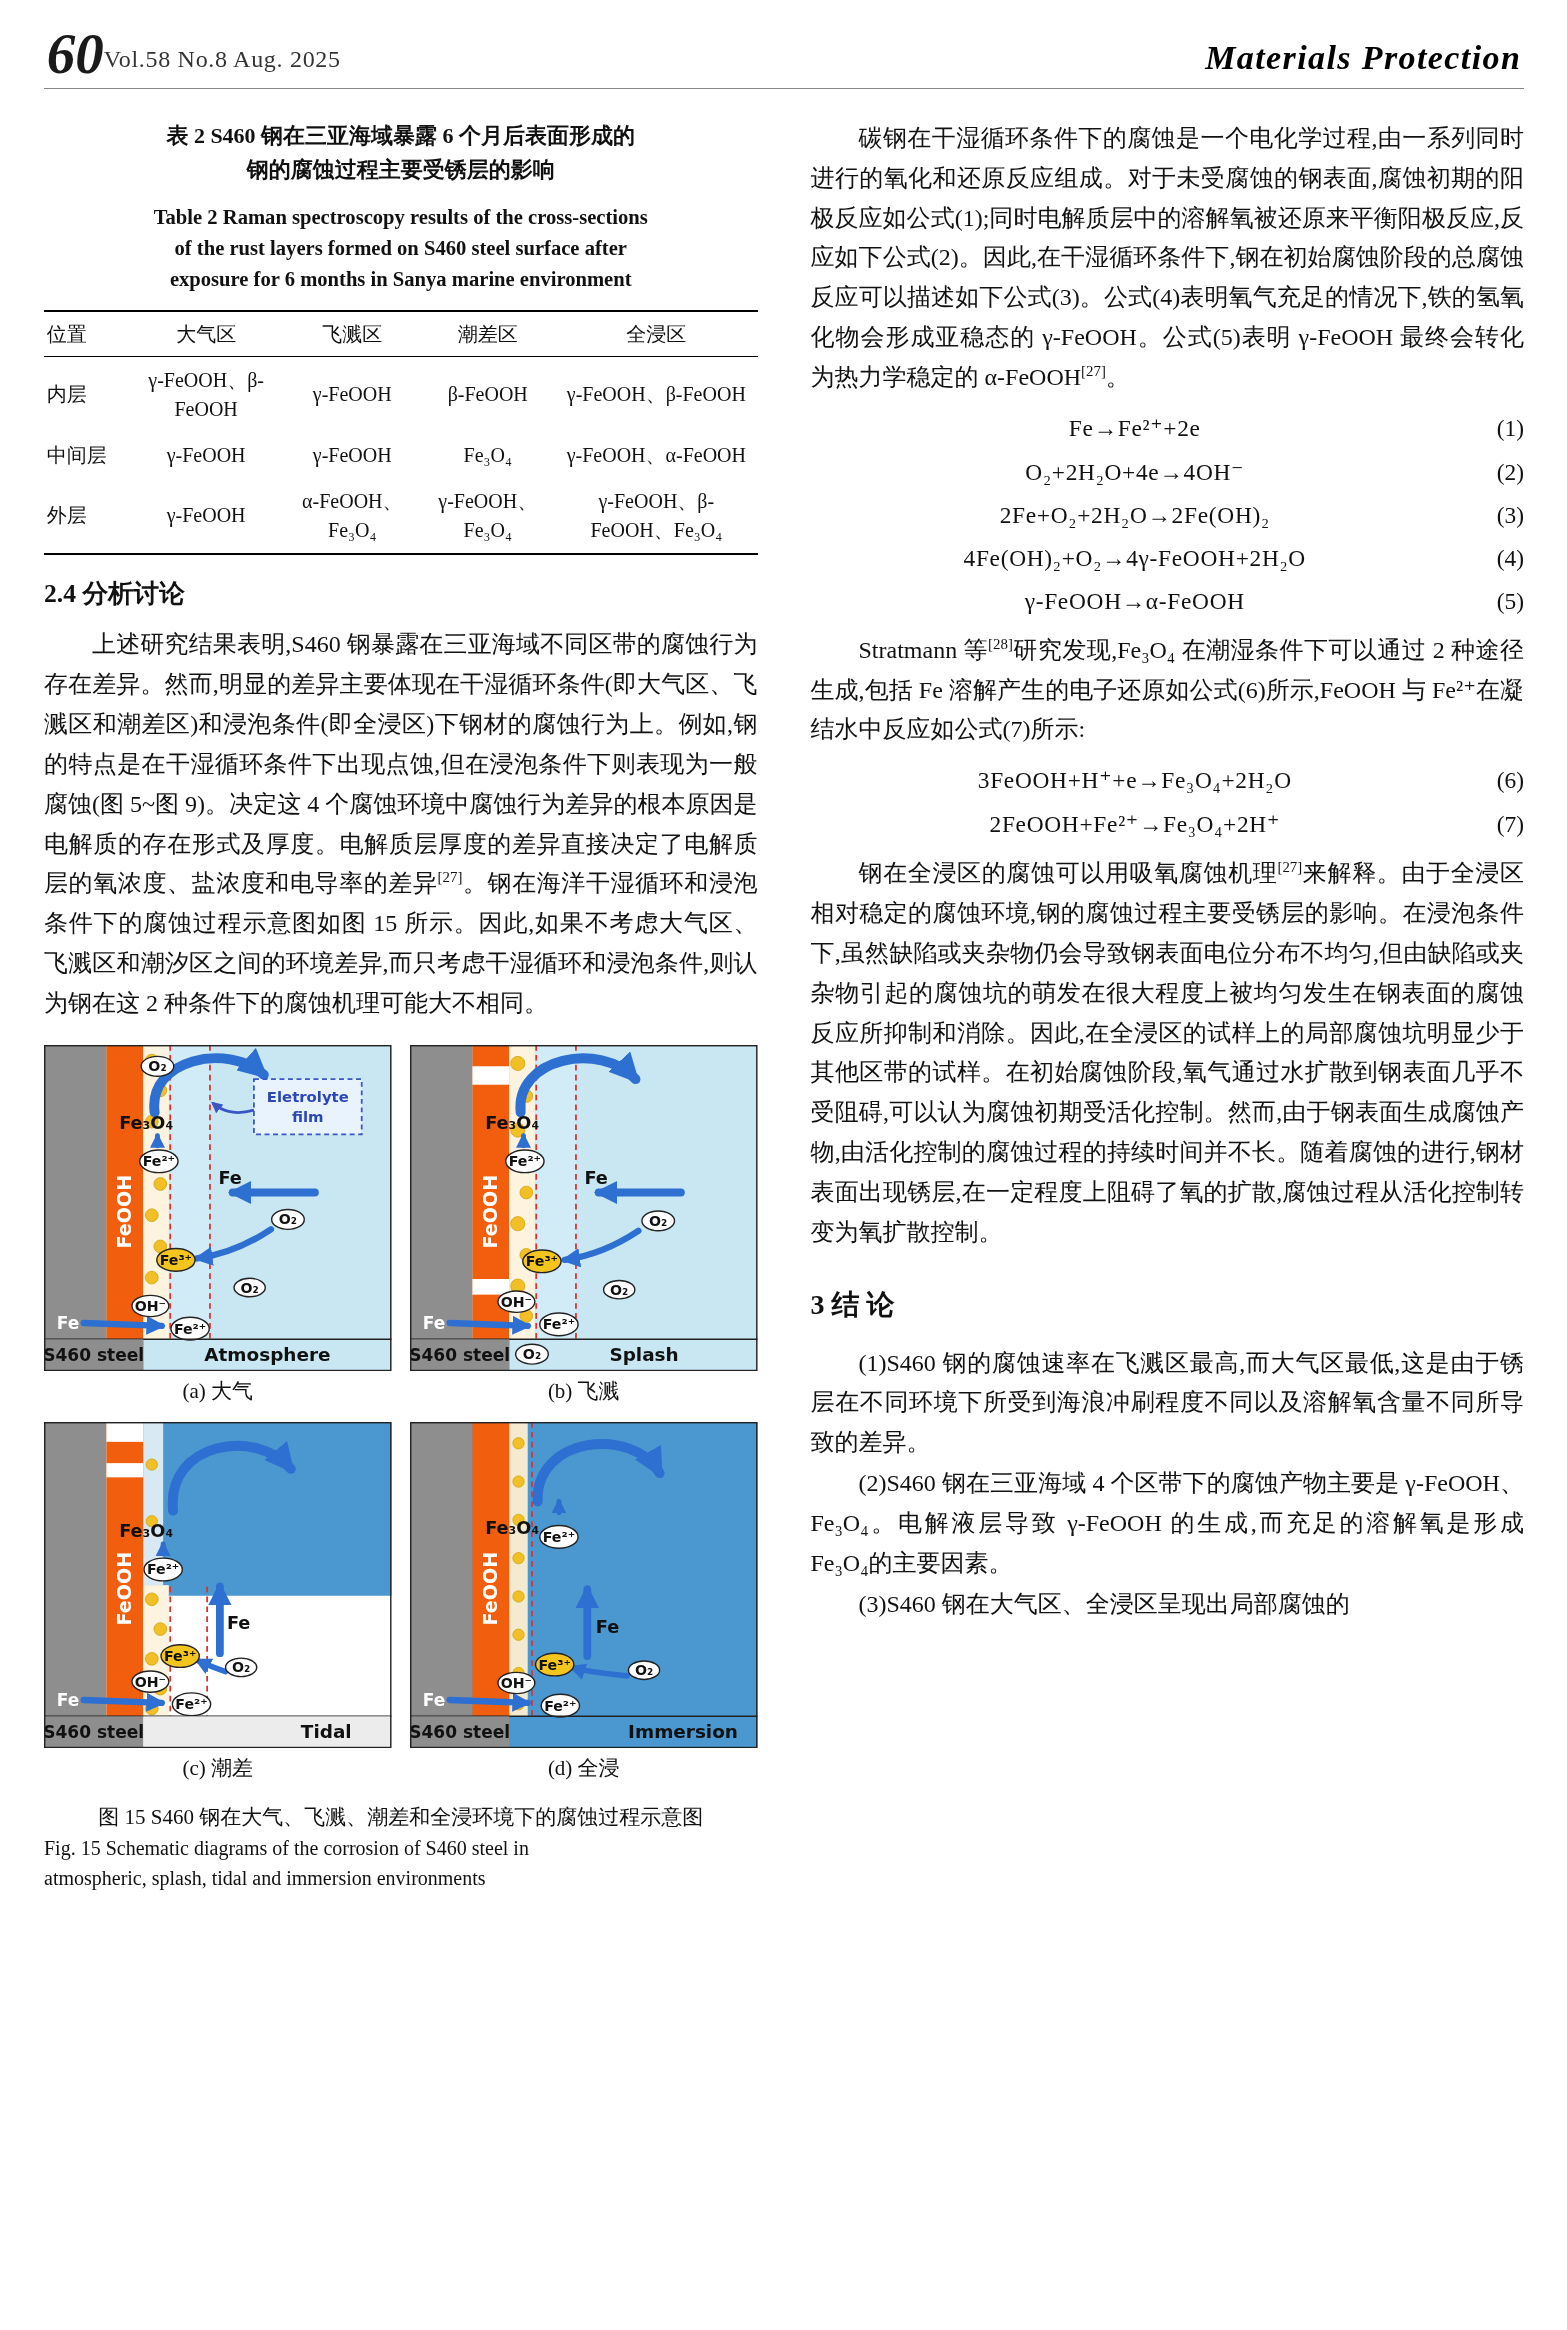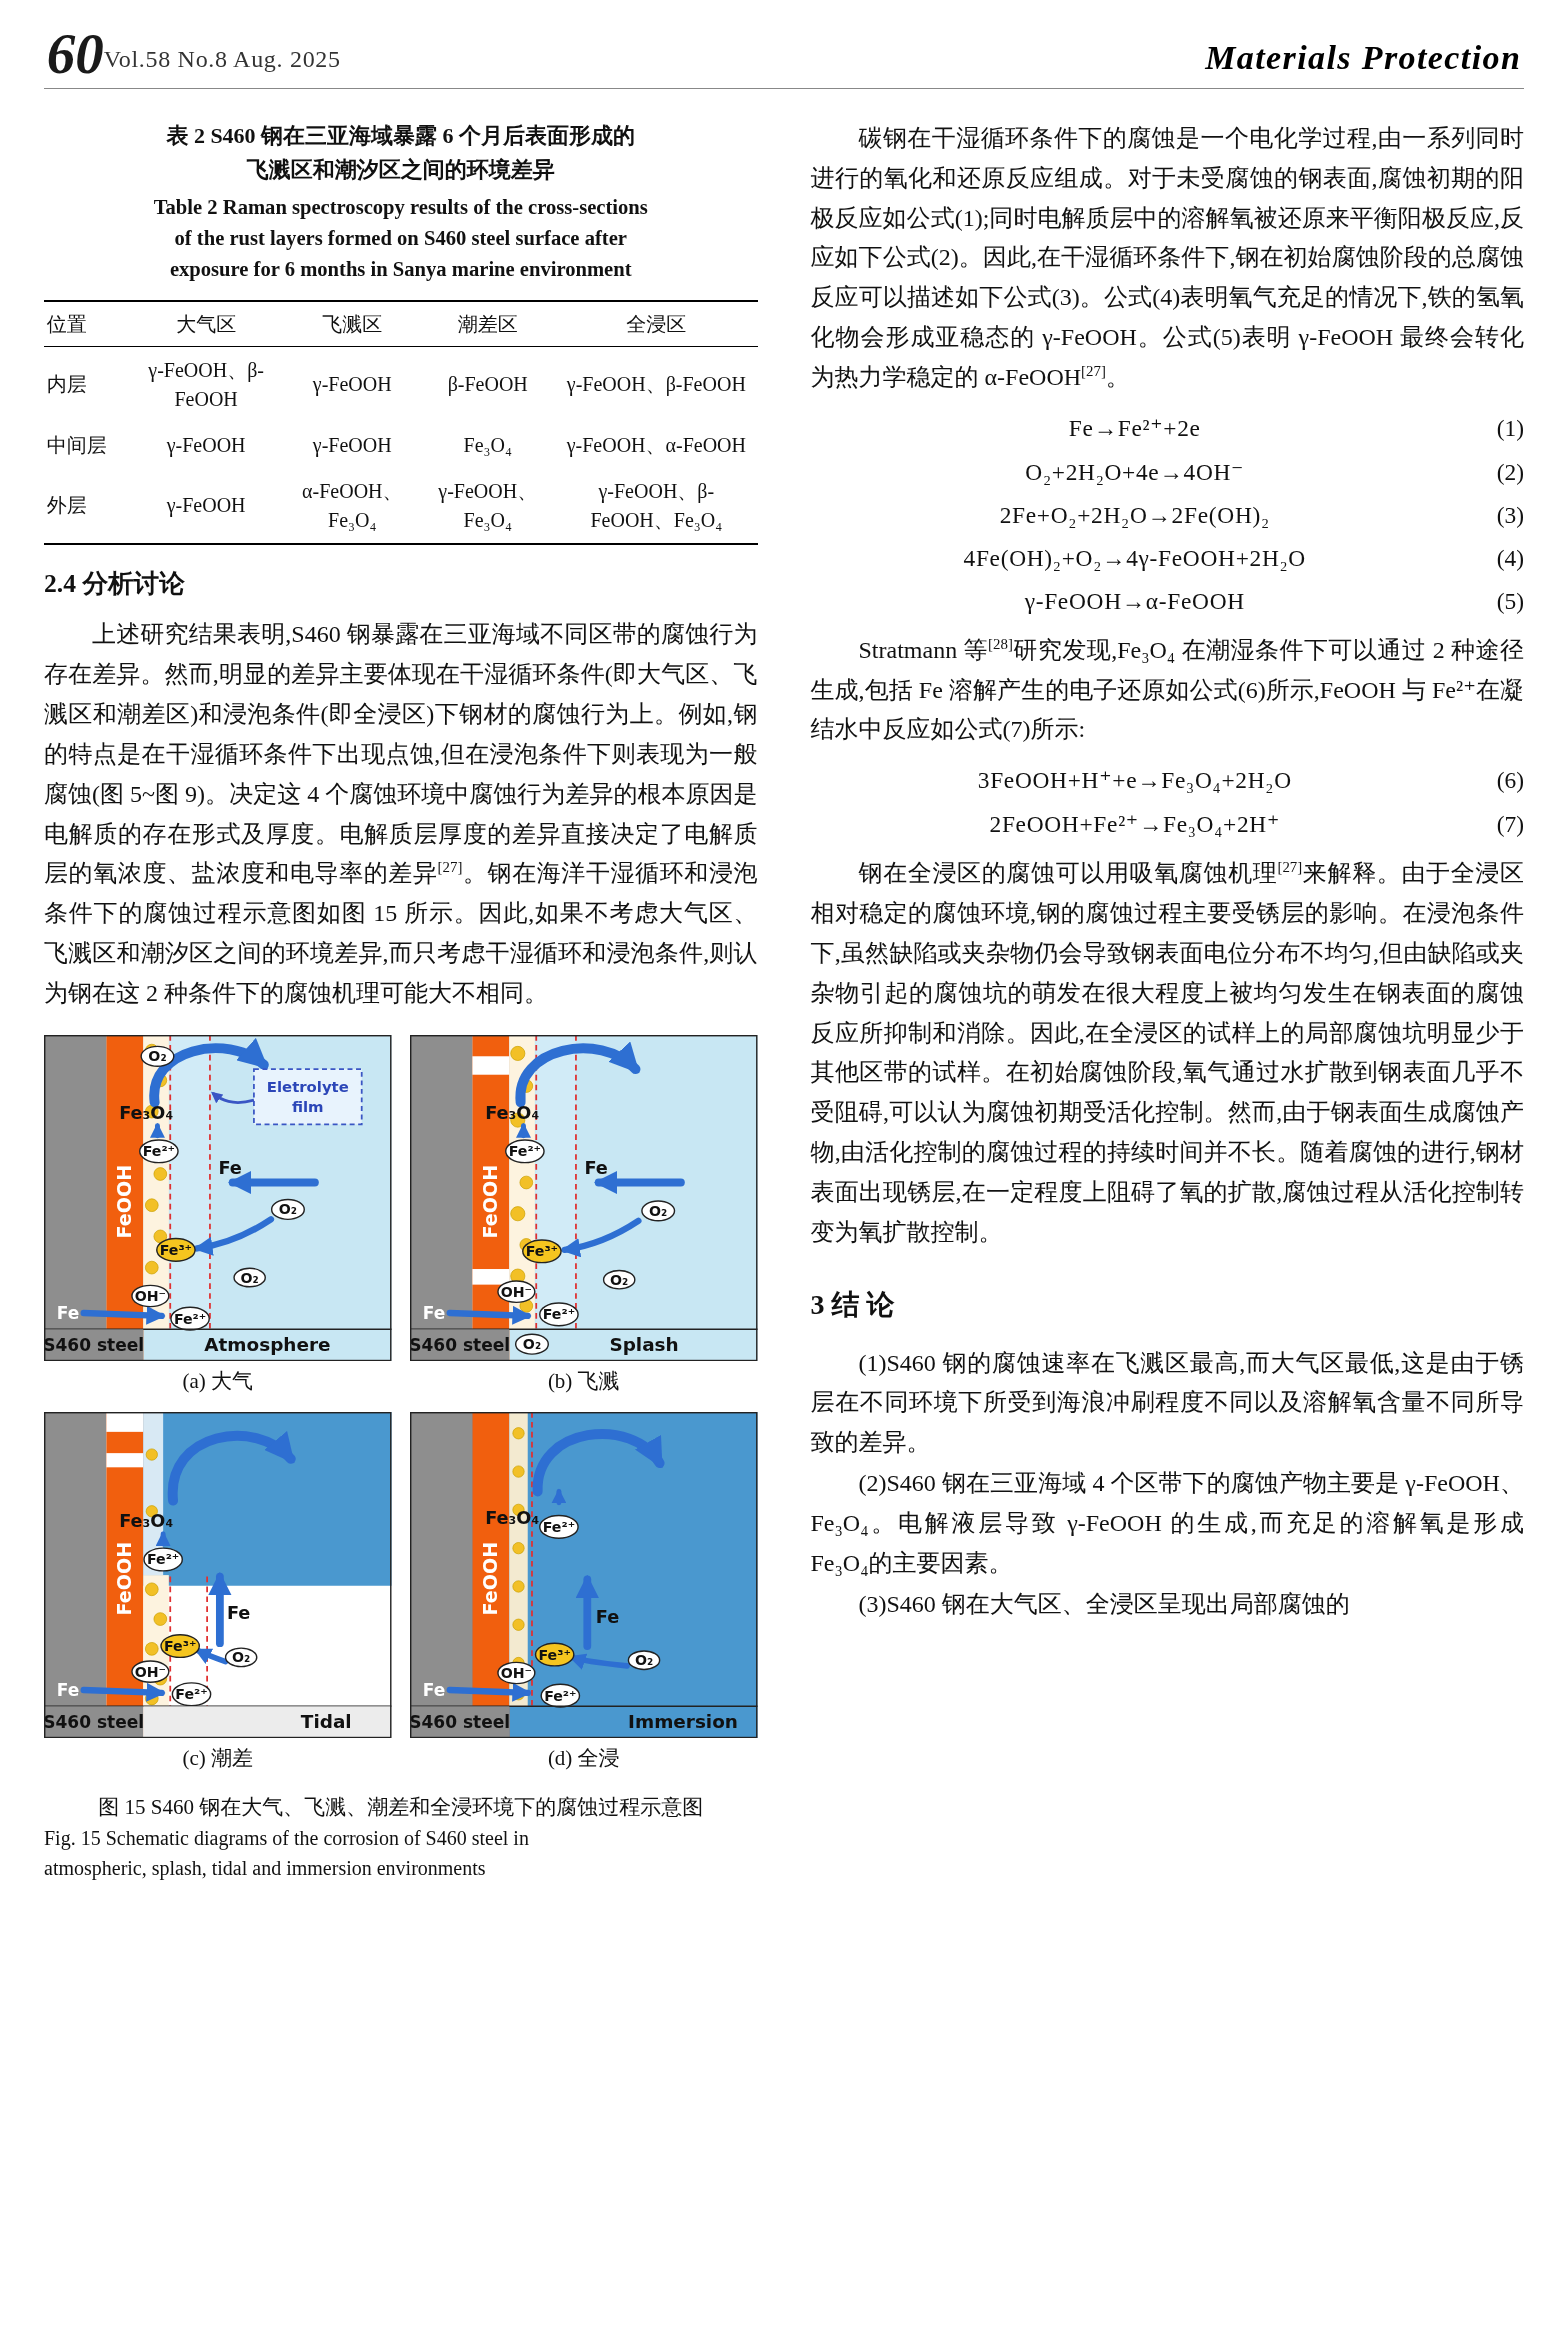--- a/index.html
+++ b/index.html
@@ -74,22 +74,22 @@
     </div>
     <div class="journal">Materials Protection</div>
   </div>
   <div class="header-rule"></div>
 
   <div class="columns">
 
     <div class="col">
 
       <div class="cap-zh">表 2  S460 钢在三亚海域暴露 6 个月后表面形成的</div>
-      <div class="cap-zh">飞溅区和潮汐区之间的环境差异</div>
-      <div class="cap-en" style="margin-top:5px;">Table 2  Raman spectroscopy results of the cross-sections</div>
+      <div class="cap-zh">钢的腐蚀过程主要受锈层的影响</div>
+      <div class="cap-en" style="margin-top:15px;">Table 2  Raman spectroscopy results of the cross-sections</div>
       <div class="cap-en">of the rust layers formed on S460 steel surface after</div>
       <div class="cap-en">exposure for 6 months in Sanya marine environment</div>
 
       <table class="data-table">
         <thead>
           <tr>
             <th class="c0">位置</th>
             <th>大气区</th>
             <th>飞溅区</th>
             <th>潮差区</th>

